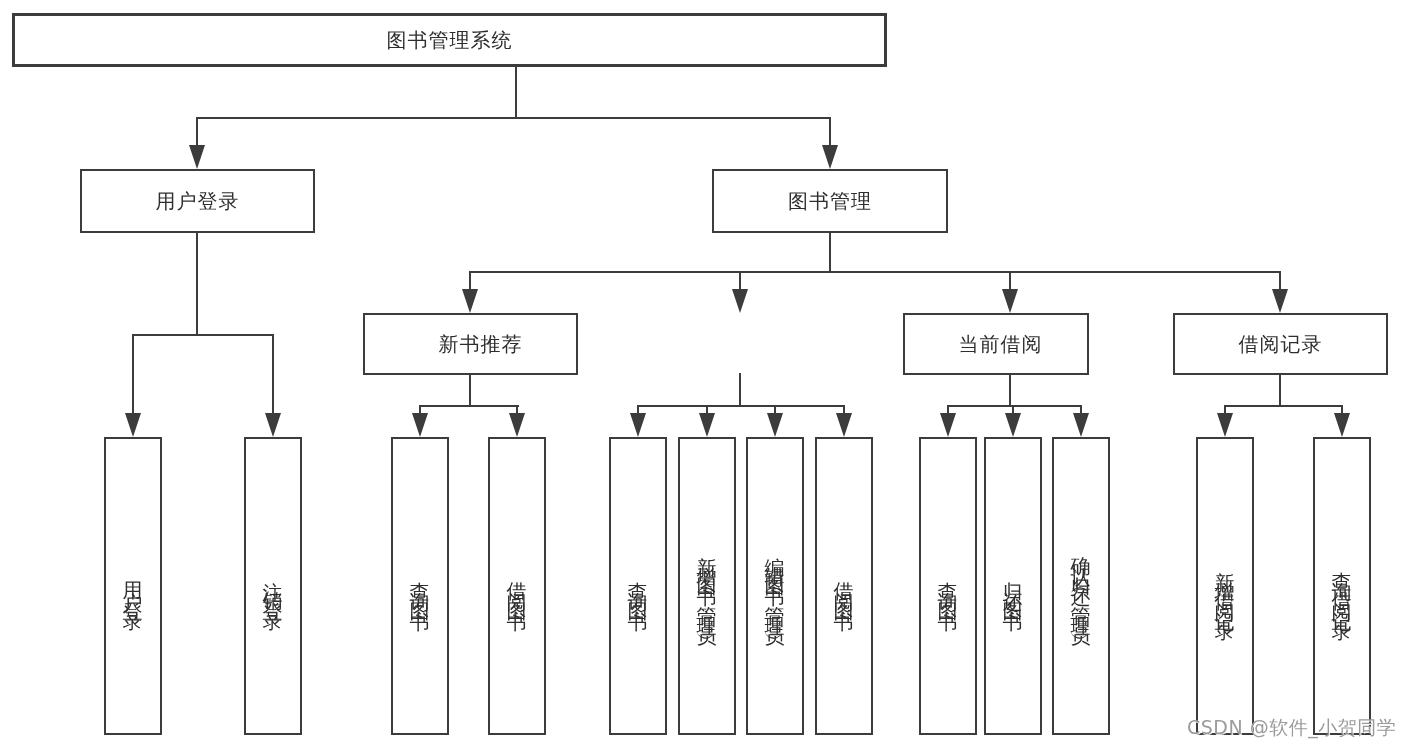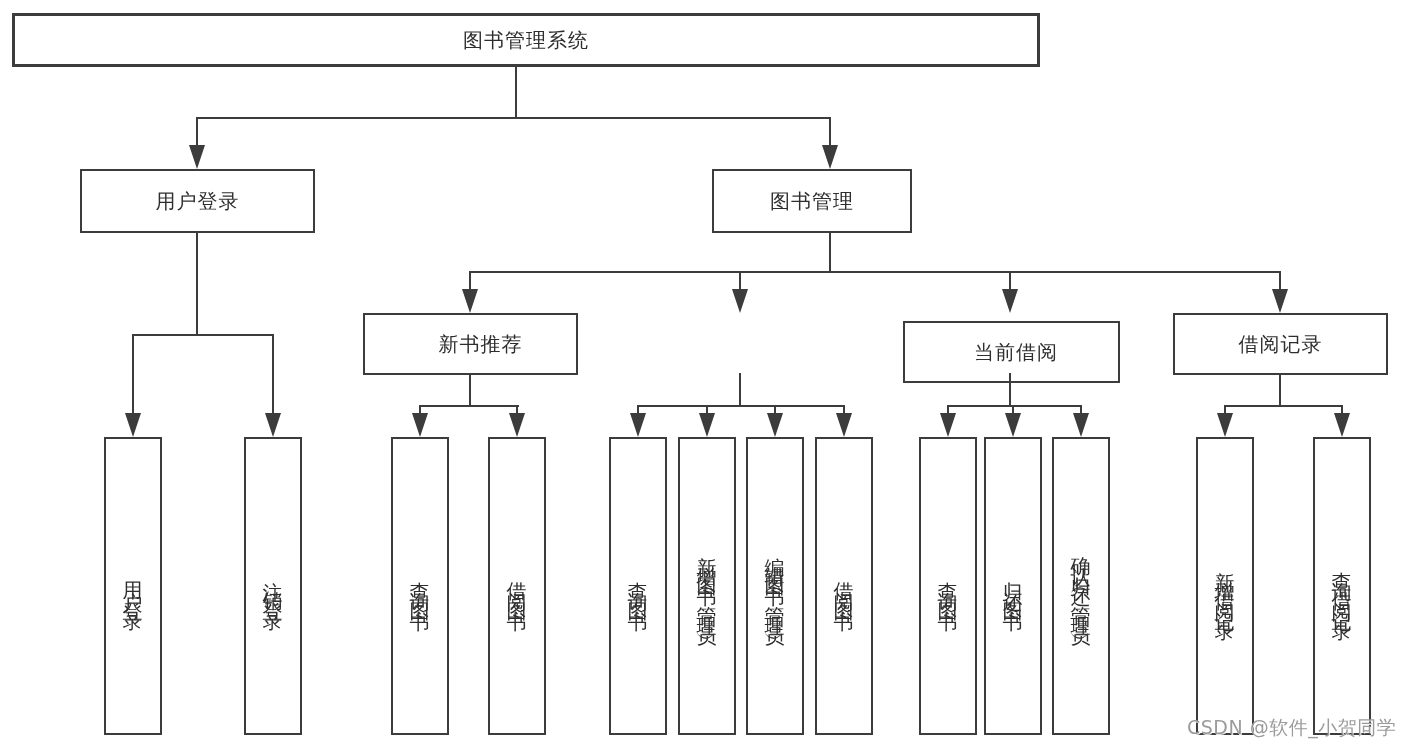--- a/index.html
+++ b/index.html
@@ -56,35 +56,35 @@
     z-index: 5;
     text-shadow: 1px 1px 0 rgba(255,255,255,0.85);
     text-align: right;
   }
 </style>
 </head>
 <body>
 
 <div class="canvas">
 
-  <div class="node node-h node-root" style="left:12px; top:13px; width:1028px; height:54px;">
+  <div class="node node-h node-root" style="left:12px; top:13px; width:875px; height:54px;">
     <span>图书管理系统</span>
   </div>
 
   <div class="node node-h node-mid" style="left:80px; top:169px; width:235px; height:64px;">
     <span>用户登录</span>
   </div>
-  <div class="node node-h node-mid" style="left:712px; top:169px; width:200px; height:64px;">
+  <div class="node node-h node-mid" style="left:712px; top:169px; width:236px; height:64px;">
     <span>图书管理</span>
   </div>
 
   <div class="node node-h node-mid" style="left:363px; top:313px; width:215px; height:62px;padding-left:20px;">
     <span>新书推荐</span>
   </div>
-  <div class="node node-h node-mid" style="left:903px; top:321px; width:217px; height:62px;padding-left:9px;">
+  <div class="node node-h node-mid" style="left:903px; top:313px; width:186px; height:62px;padding-left:9px;">
     <span>当前借阅</span>
   </div>
   <div class="node node-h node-mid" style="left:1173px; top:313px; width:215px; height:62px;">
     <span>借阅记录</span>
   </div>
 
   <div class="node node-v" style="left:104px; top:437px; width:58px; height:298px;">
     <span class="vtext">用户登录</span>
   </div>
   <div class="node node-v" style="left:244px; top:437px; width:58px; height:298px;">

